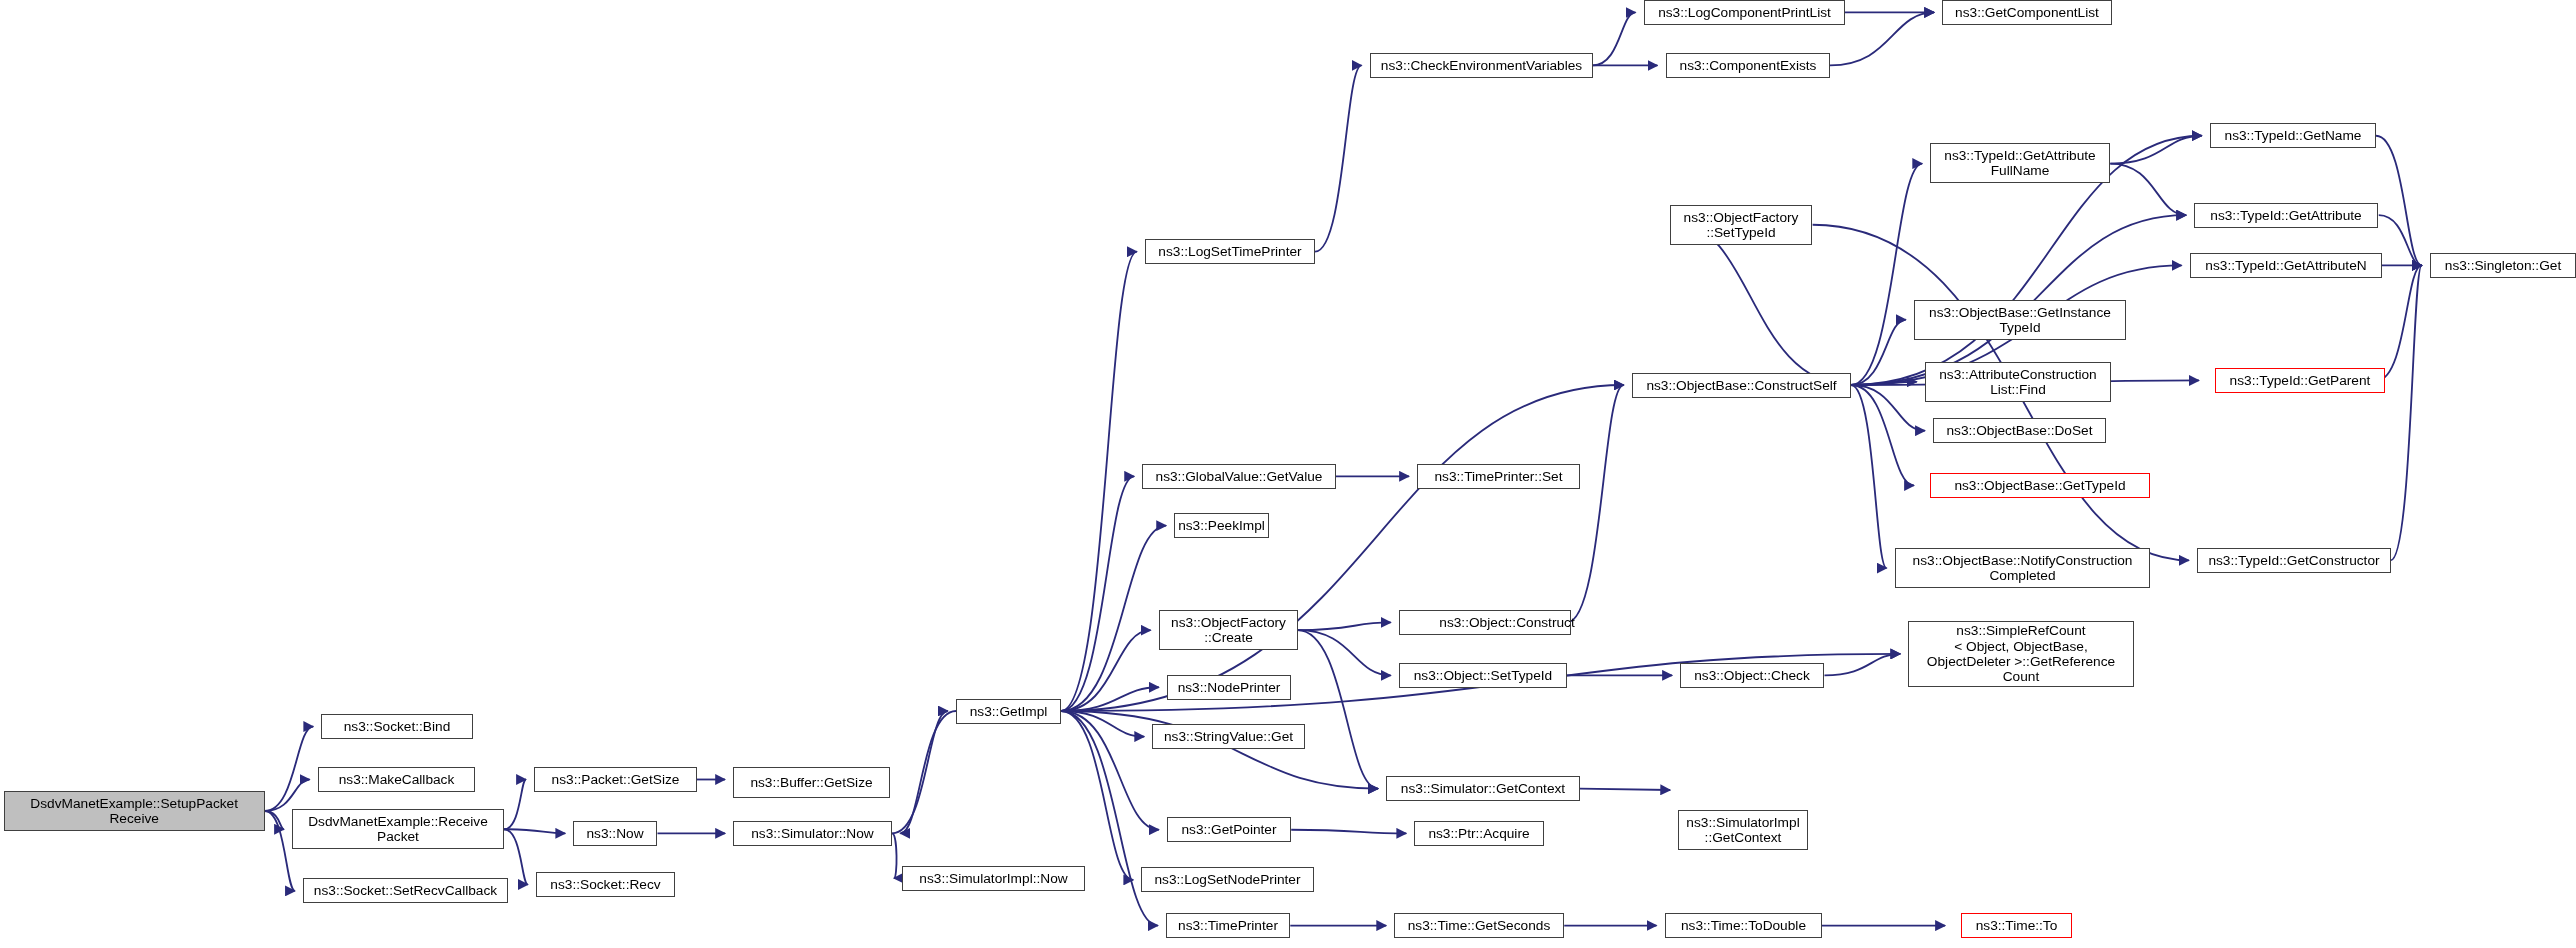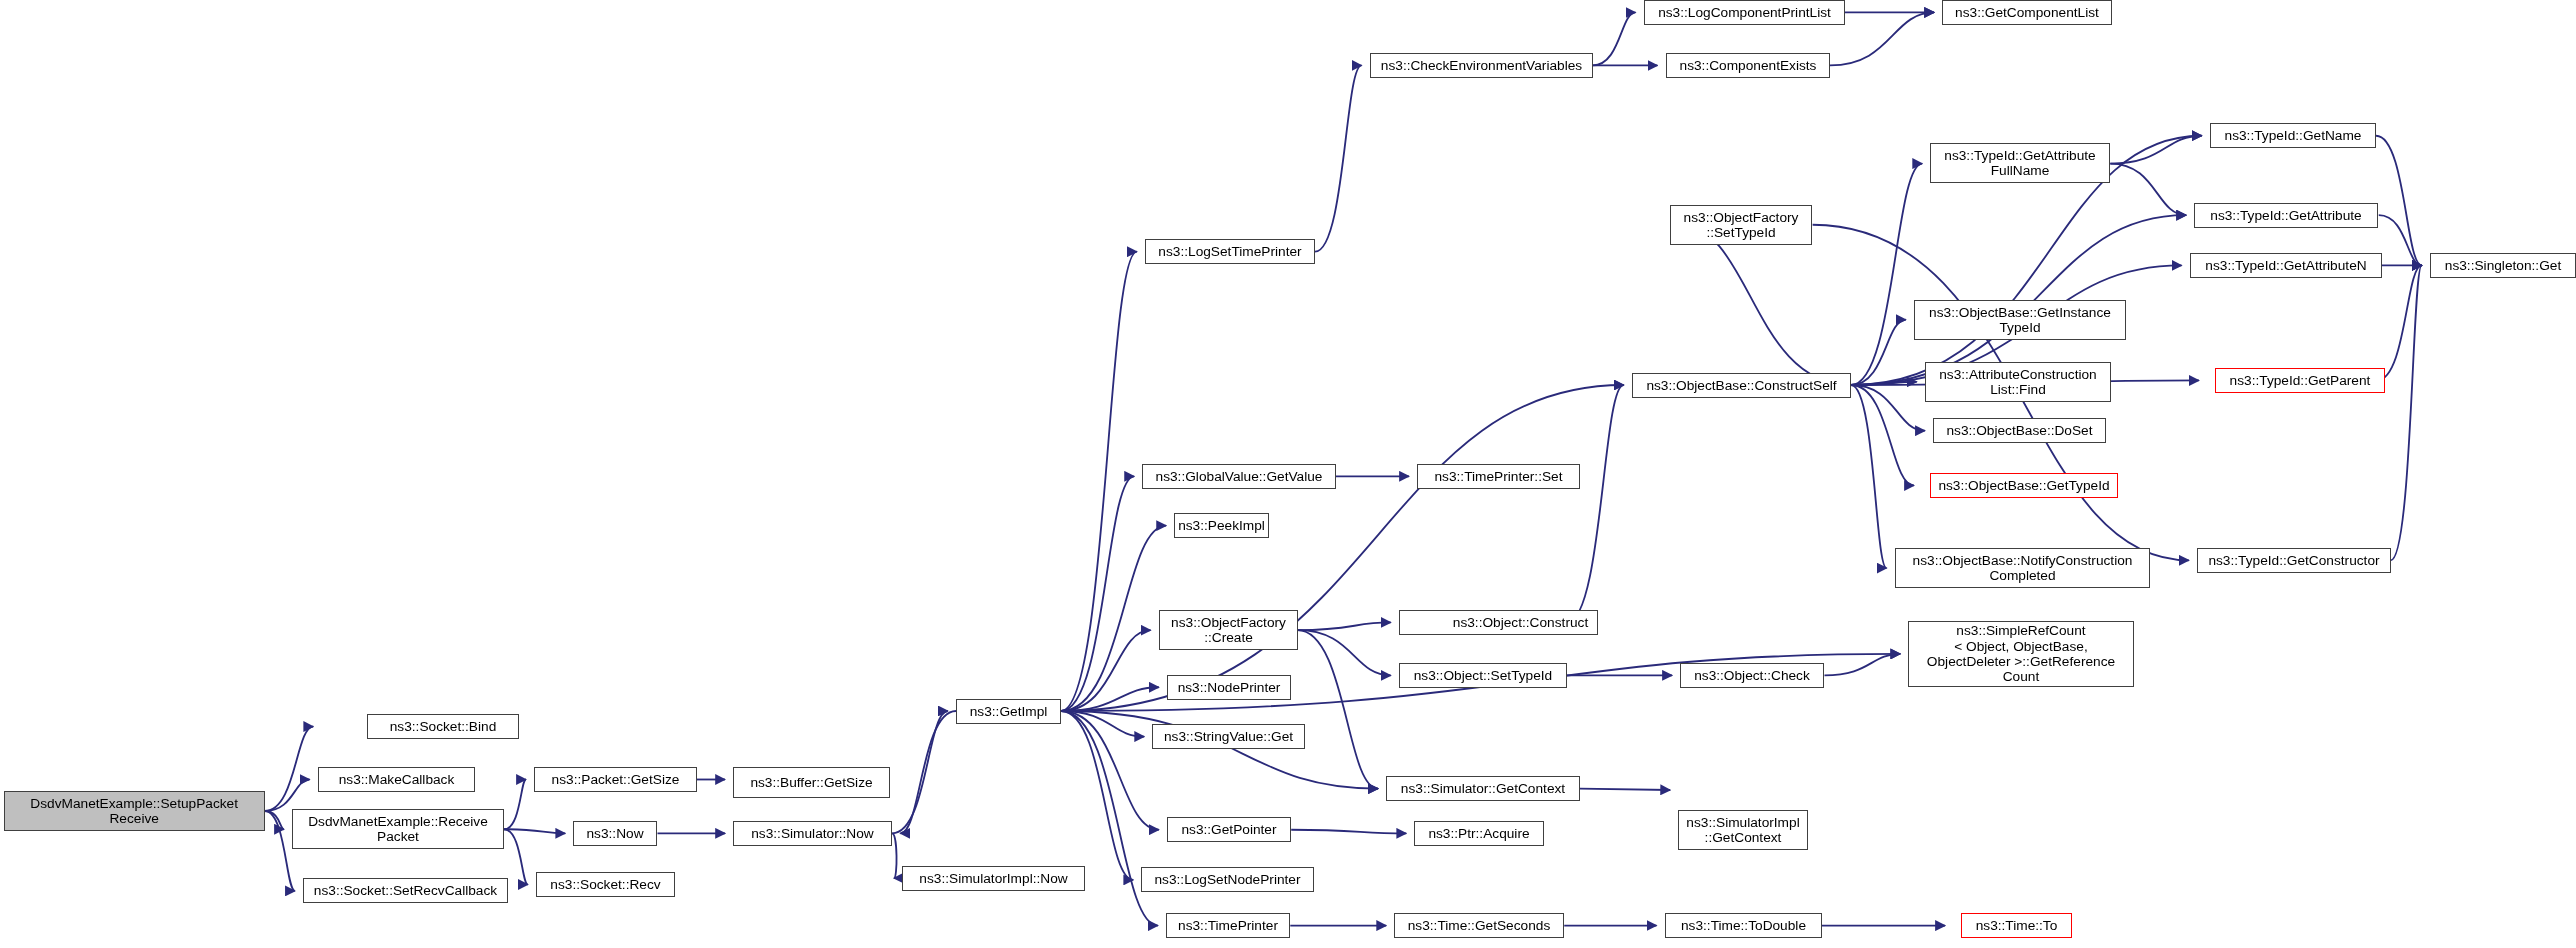--- a/index.html
+++ b/index.html
@@ -82,21 +82,21 @@
         <path d="M 2605 235.5 C 2635.8 235.5, 2635.8 290.5, 2652 290.5" marker-end="url(#arrow)"></path>
         <path d="M 2608 290.5 L 2652 290.5" marker-end="url(#arrow)"></path>
         <path d="M 2603 416.5 C 2634.9 416.5, 2634.9 290.5, 2652 290.5" marker-end="url(#arrow)"></path>
         <path d="M 2618 613.5 C 2641.65 613.5, 2641.65 290.5, 2652 290.5" marker-end="url(#arrow)"></path>
         <path d="M 1985 246 C 2216.55 246, 2216.55 613.5, 2397 613.5" marker-end="url(#arrow)"></path>
       </g>
   </svg>
   <div id="node-layer">
       <div class="node root" style="left: 3.7px; top: 791px; width: 261px; height: 40px; font-size: 13.7px;"><span>DsdvManetExample::SetupPacket
 Receive</span></div>
-      <div class="node" style="left: 321px; top: 714px; width: 152px; height: 25px; font-size: 13.7px; margin-left: 46px;"><span>ns3::Socket::Bind</span></div>
+      <div class="node" style="left: 321px; top: 714px; width: 152px; height: 25px; font-size: 13.7px;"><span>ns3::Socket::Bind</span></div>
       <div class="node" style="left: 318px; top: 767px; width: 157px; height: 25px; font-size: 13.7px;"><span>ns3::MakeCallback</span></div>
       <div class="node" style="left: 292px; top: 809px; width: 212px; height: 40px; font-size: 13.7px;"><span>DsdvManetExample::Receive
 Packet</span></div>
       <div class="node" style="left: 303px; top: 878px; width: 205px; height: 25px; font-size: 13.7px;"><span>ns3::Socket::SetRecvCallback</span></div>
       <div class="node" style="left: 534px; top: 767px; width: 163px; height: 25px; font-size: 13.7px;"><span>ns3::Packet::GetSize</span></div>
       <div class="node" style="left: 733px; top: 767px; width: 157px; height: 31px; font-size: 13.7px;"><span>ns3::Buffer::GetSize</span></div>
       <div class="node" style="left: 573px; top: 821px; width: 84px; height: 25px; font-size: 13.7px;"><span>ns3::Now</span></div>
       <div class="node" style="left: 536px; top: 872px; width: 139px; height: 25px; font-size: 13.7px;"><span>ns3::Socket::Recv</span></div>
       <div class="node" style="left: 733px; top: 821px; width: 159px; height: 25px; font-size: 13.7px;"><span>ns3::Simulator::Now</span></div>
       <div class="node" style="left: 902px; top: 866px; width: 183px; height: 25px; font-size: 13.7px;"><span>ns3::SimulatorImpl::Now</span></div>
@@ -109,21 +109,21 @@
 ::Create</span></div>
       <div class="node" style="left: 1167px; top: 675px; width: 124px; height: 25px; font-size: 13.7px;"><span>ns3::NodePrinter</span></div>
       <div class="node" style="left: 1152px; top: 724px; width: 153px; height: 25px; font-size: 13.7px;"><span>ns3::StringValue::Get</span></div>
       <div class="node" style="left: 1167px; top: 817px; width: 124px; height: 25px; font-size: 13.7px;"><span>ns3::GetPointer</span></div>
       <div class="node" style="left: 1414px; top: 821px; width: 130px; height: 25px; font-size: 13.7px;"><span>ns3::Ptr::Acquire</span></div>
       <div class="node" style="left: 1141px; top: 867px; width: 173px; height: 25px; font-size: 13.7px;"><span>ns3::LogSetNodePrinter</span></div>
       <div class="node" style="left: 1166px; top: 913px; width: 124px; height: 25px; font-size: 13.7px;"><span>ns3::TimePrinter</span></div>
       <div class="node" style="left: 1394px; top: 913px; width: 170px; height: 25px; font-size: 13.7px;"><span>ns3::Time::GetSeconds</span></div>
       <div class="node" style="left: 1665px; top: 913px; width: 157px; height: 25px; font-size: 13.7px;"><span>ns3::Time::ToDouble</span></div>
       <div class="node red" style="left: 1953px; top: 913px; width: 111px; height: 25px; font-size: 13.7px;"><span>ns3::Time::To</span></div>
-      <div class="node" style="left: 1399px; top: 610px; width: 199px; height: 25px; font-size: 13.7px; padding-left: 44px;"><span>ns3::Object::Construct</span></div>
+      <div class="node" style="left: 1399px; top: 610px; width: 172px; height: 25px; font-size: 13.7px; padding-left: 44px;"><span>ns3::Object::Construct</span></div>
       <div class="node" style="left: 1399px; top: 663px; width: 168px; height: 25px; font-size: 13.7px;"><span>ns3::Object::SetTypeId</span></div>
       <div class="node" style="left: 1680px; top: 663px; width: 144px; height: 25px; font-size: 13.7px;"><span>ns3::Object::Check</span></div>
       <div class="node" style="left: 1908px; top: 621px; width: 226px; height: 66px; font-size: 13.7px;"><span>ns3::SimpleRefCount
 &lt; Object, ObjectBase,
 ObjectDeleter &gt;::GetReference
 Count</span></div>
       <div class="node" style="left: 1386px; top: 776px; width: 194px; height: 25px; font-size: 13.7px;"><span>ns3::Simulator::GetContext</span></div>
       <div class="node" style="left: 1678px; top: 770px; width: 130px; height: 40px; font-size: 13.7px; margin-top: 40px;"><span>ns3::SimulatorImpl
 ::GetContext</span></div>
       <div class="node" style="left: 1370px; top: 53px; width: 223px; height: 25px; font-size: 13.7px;"><span>ns3::CheckEnvironmentVariables</span></div>
@@ -137,20 +137,20 @@
 FullName</span></div>
       <div class="node" style="left: 2210px; top: 123px; width: 166px; height: 25px; font-size: 13.7px;"><span>ns3::TypeId::GetName</span></div>
       <div class="node" style="left: 2194px; top: 203px; width: 184px; height: 25px; font-size: 13.7px;"><span>ns3::TypeId::GetAttribute</span></div>
       <div class="node" style="left: 2190px; top: 253px; width: 192px; height: 25px; font-size: 13.7px;"><span>ns3::TypeId::GetAttributeN</span></div>
       <div class="node" style="left: 2430px; top: 253px; width: 146px; height: 25px; font-size: 13.7px;"><span>ns3::Singleton::Get</span></div>
       <div class="node" style="left: 1914px; top: 300px; width: 212px; height: 40px; font-size: 13.7px;"><span>ns3::ObjectBase::GetInstance
 TypeId</span></div>
       <div class="node" style="left: 1925px; top: 362px; width: 186px; height: 40px; font-size: 13.7px;"><span>ns3::AttributeConstruction
 List::Find</span></div>
       <div class="node" style="left: 1933px; top: 418px; width: 173px; height: 25px; font-size: 13.7px;"><span>ns3::ObjectBase::DoSet</span></div>
-      <div class="node red" style="left: 1922px; top: 473px; width: 188px; height: 25px; font-size: 13.7px;"><span>ns3::ObjectBase::GetTypeId</span></div>
+      <div class="node red" style="left: 1922px; top: 473px; width: 220px; height: 25px; font-size: 13.7px;"><span>ns3::ObjectBase::GetTypeId</span></div>
       <div class="node red" style="left: 2207px; top: 368px; width: 170px; height: 25px; font-size: 13.7px;"><span>ns3::TypeId::GetParent</span></div>
       <div class="node" style="left: 1895px; top: 548px; width: 255px; height: 40px; font-size: 13.7px;"><span>ns3::ObjectBase::NotifyConstruction
 Completed</span></div>
       <div class="node" style="left: 2197px; top: 548px; width: 194px; height: 25px; font-size: 13.7px;"><span>ns3::TypeId::GetConstructor</span></div>
     </div>
 </div>
 
 
 </body></html>

